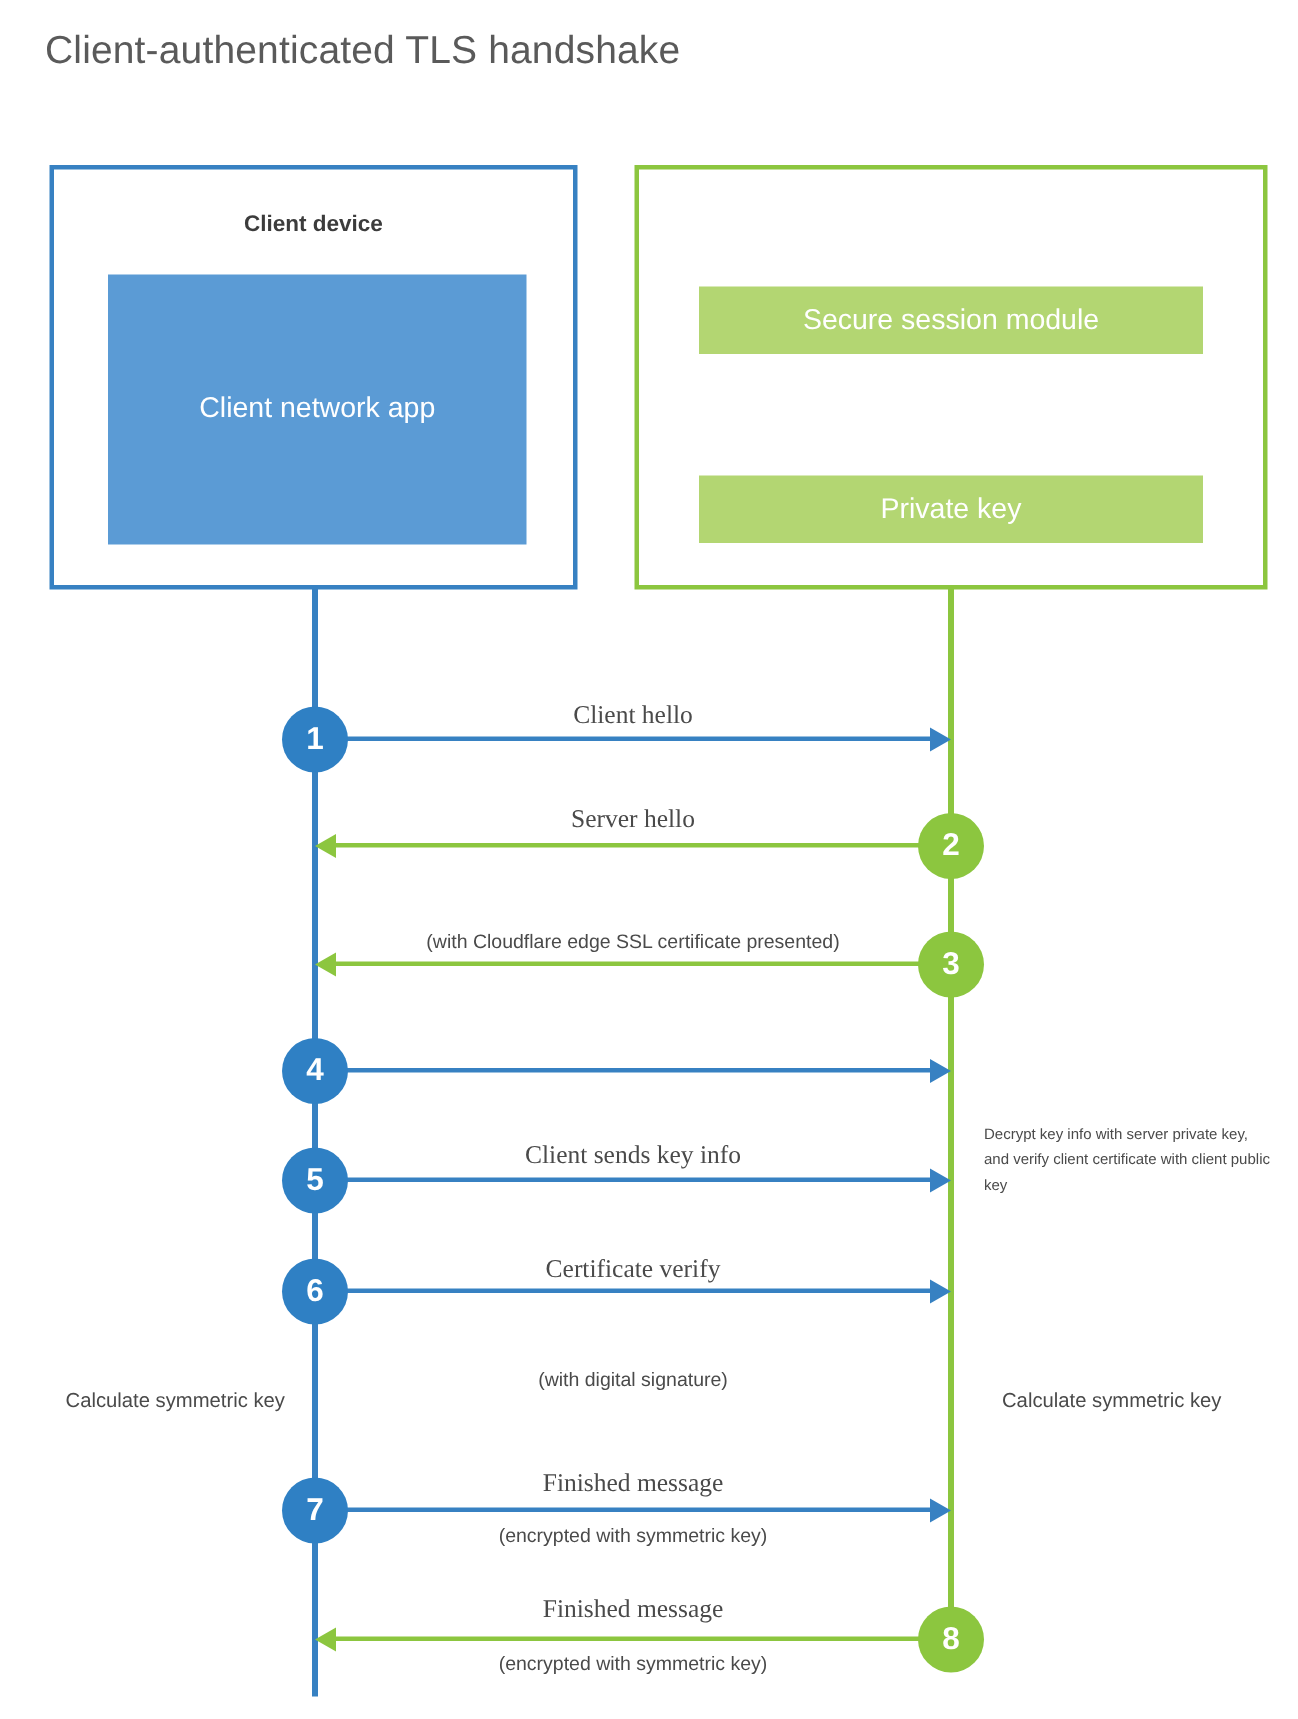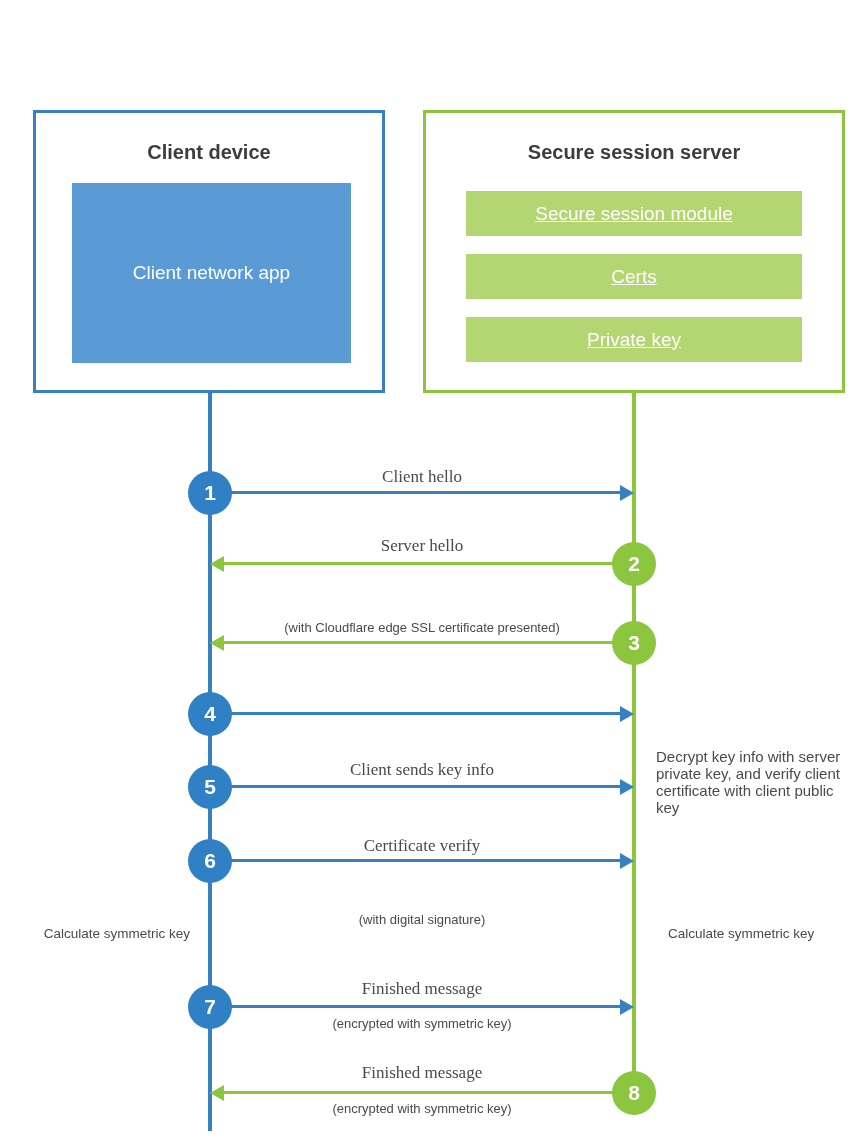--- a/index.html
+++ b/index.html
@@ -46,21 +46,21 @@
   #server-box {
     left: 423px; top: 110px;
     width: 422px; height: 283px;
     border: 3px solid #8cc63f;
   }
   .party-title {
     position: absolute;
     left: 0; right: 0;
     top: 28px;
     text-align: center;
-    font-size: 20px;
+    font-size: 15px;
     font-weight: bold;
     color: #3c3c3c;
   }
 
   
   #client-app {
     position: absolute;
     left: 36px;
     top: 70px;
     width: 279px;
@@ -81,21 +81,20 @@
     left: 40px;
     width: 336px;
     height: 45px;
     background: #b3d672;
     color: #ffffff;
     font-size: 19px;
     display: flex;
     align-items: center;
     justify-content: center;
     text-align: center;
-    text-decoration: underline;
   }
   #server-item-0 { top: 78px; }
   #server-item-1 { top: 141px; }
   #server-item-2 { top: 204px; }
 
   
   .lifeline {
     position: absolute;
     width: 4px;
     top: 391px;
@@ -152,43 +151,42 @@
     position: absolute;
     text-align: center;
     font-size: 13px;
     color: #4a4a4a;
     white-space: nowrap;
   }
 
   
   .side-note {
     position: absolute;
-    font-size: 15px;
+    font-size: 10px;
     line-height: 17px;
     color: #4a4a4a;
   }
   #note-decrypt { left: 656px; top: 748px; width: 195px; text-align: left; }
   #note-calc-left  { left: 40px;  top: 925px; width: 150px; text-align: right; line-height: 18px; font-size: 13.5px;}
   #note-calc-right { left: 668px; top: 925px; width: 180px; text-align: left;  line-height: 18px; font-size: 13.5px;}
 </style>
 </head>
 <body>
 
 <div id="stage">
 
+  <div id="page-title">Client-authenticated TLS handshake</div>
 
   <div class="party-box" id="client-box">
     <div class="party-title">Client device</div>
     <div id="client-app">Client network app</div>
   </div>
 
   <div class="party-box" id="server-box">
-    <div class="party-title">Secure session server</div>
     <div class="server-item" id="server-item-0">Secure session module</div>
-    <div class="server-item" id="server-item-1">Certs</div>
     <div class="server-item" id="server-item-2">Private key</div>
   </div>
 
   <div class="lifeline" id="lifeline-client"></div>
   <div class="lifeline" id="lifeline-server"></div>
 
   <div class="msg-label" style="left:210px; top:467px; width:424px;">Client hello</div>
   <div class="msg-line blue" style="left:210px; top:491px; width:410px;"></div>
   <div class="arrow-head right blue" style="left:620px; top:485px;"></div>
   <div class="step-circle blue" style="left:188px; top:471px;">1</div>

